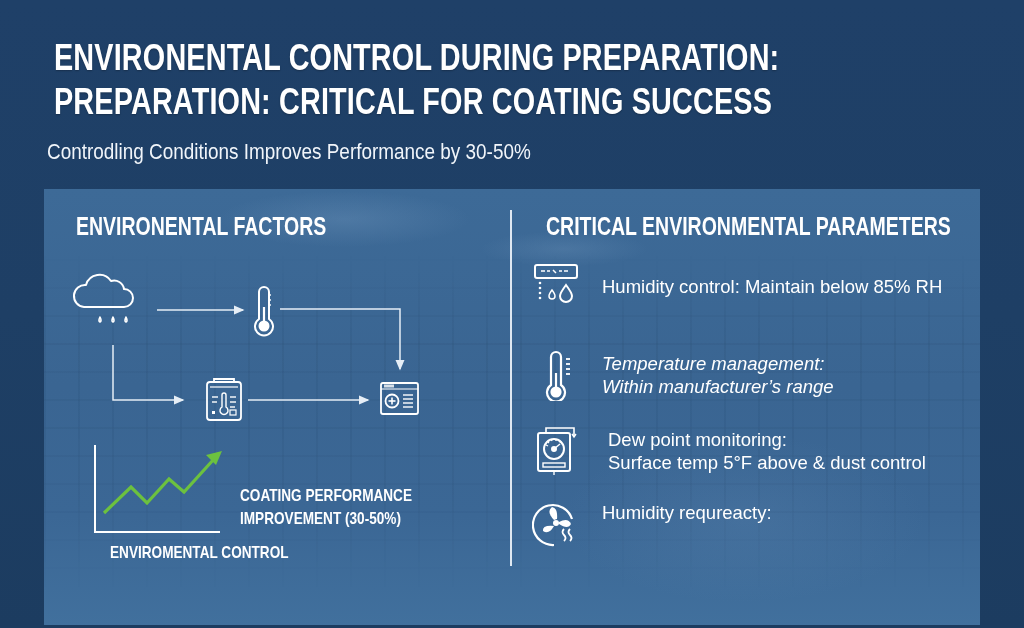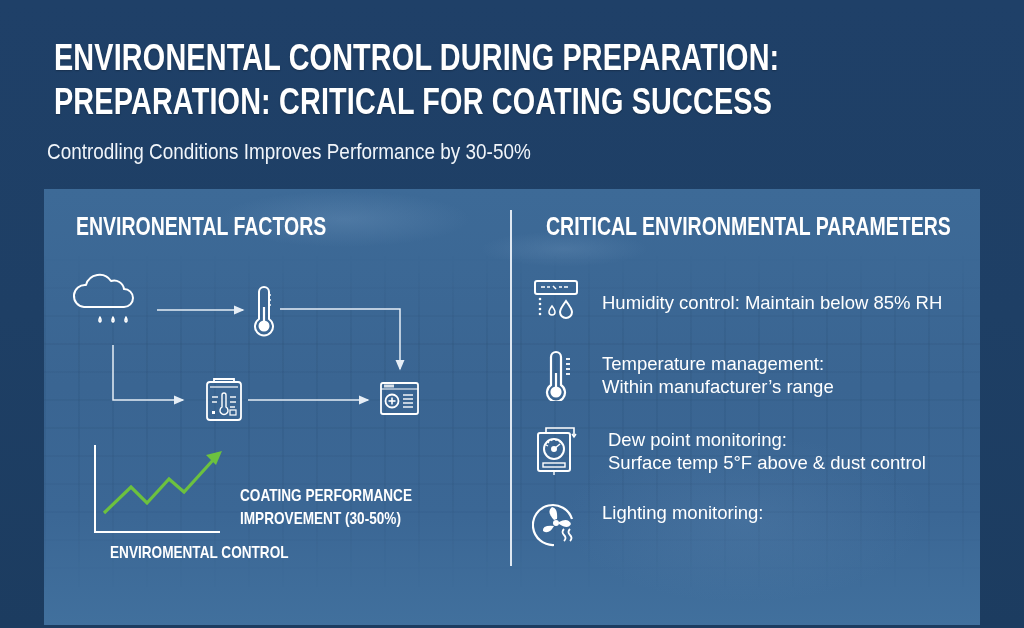--- a/index.html
+++ b/index.html
@@ -166,21 +166,21 @@
   </svg>
 
   <div class="chart-label" style="left:196px; top:296px;">COATING PERFORMANCE</div>
   <div class="chart-label" style="left:196px; top:319px;">IMPROVEMENT (30-50%)</div>
   <div class="chart-label" style="left:66px; top:353px;">ENVIROMENTAL CONTROL</div>
 
   <div class="divider"></div>
 
   <div class="section-heading" style="left:502px; top:22px;">CRITICAL ENVIRONMENTAL PARAMETERS</div>
 
-  <div class="param" style="top:90px;">
+  <div class="param" style="top:74px;">
     <svg class="icon" viewBox="0 0 48 52">
       <g fill="none" stroke="#ffffff" stroke-width="2">
         <rect x="3" y="2" width="42" height="13" rx="2"></rect>
         <path d="M9,8 h4 M15,8 h3 M21,7 l3,3 M27,8 h3 M32,8 h4" stroke-width="1.5"></path>
         <path d="M34,22 q-6,8 -6,11 a6,6 0 0 0 12,0 q0,-3 -6,-11z"></path>
         <path d="M20,27 q-3,4 -3,6 a3,3 0 0 0 6,0 q0,-2 -3,-6z" stroke-width="1.5"></path>
       </g>
       <g fill="#ffffff">
         <circle cx="8" cy="20" r="1.3"></circle>
           <circle cx="8" cy="25" r="1.3"></circle>
@@ -198,21 +198,21 @@
       <g fill="none" stroke="#ffffff" stroke-width="2.2">
         <path d="M19,36 V8 a5,5 0 0 1 10,0 V36 a9,9 0 1 1 -10,0 Z"></path>
         <circle cx="24" cy="43" r="4.5" fill="#ffffff"></circle>
         <line x1="24" y1="40" x2="24" y2="24"></line>
         <line x1="34" y1="10" x2="38" y2="10" stroke-width="1.8"></line>
         <line x1="34" y1="15" x2="38" y2="15" stroke-width="1.8"></line>
         <line x1="34" y1="20" x2="38" y2="20" stroke-width="1.8"></line>
         <line x1="34" y1="25" x2="38" y2="25" stroke-width="1.8"></line>
       </g>
     </svg>
-    <div class="text" style="margin-top:3px;">
+    <div class="text" style="margin-top:3px;font-style:italic;">
       <span>Temperature management:</span>
       <span>Within manufacturer’s range</span>
     </div>
   </div>
 
   <div class="param" style="top:236px;">
     <svg class="icon" viewBox="0 0 48 52">
       <g fill="none" stroke="#ffffff" stroke-width="2">
         <rect x="6" y="8" width="32" height="38" rx="2"></rect>
         <path d="M14,8 V3 H42 V12" stroke-width="1.6"></path>
@@ -239,16 +239,16 @@
         <path d="M38,30 q-3,3 0,6 q3,3 0,6" stroke-width="1.8"></path>
       </g>
       <g fill="#ffffff">
         <circle cx="24" cy="24" r="3"></circle>
         <path d="M22,21 q-8,-8 -2,-13 q6,1 5,12 z"></path>
         <path d="M27,23 q9,-5 12,2 q-3,6 -12,0 z"></path>
         <path d="M22,27 q-5,9 -11,5 q-1,-6 11,-5 z"></path>
       </g>
     </svg>
     <div class="text" style="margin-top:2px;">
-      <span>Lighting monitoring:</span>
+      <span>Humidity requreacty:</span>
     </div>
   </div>
 </div>
 
 </body></html>

